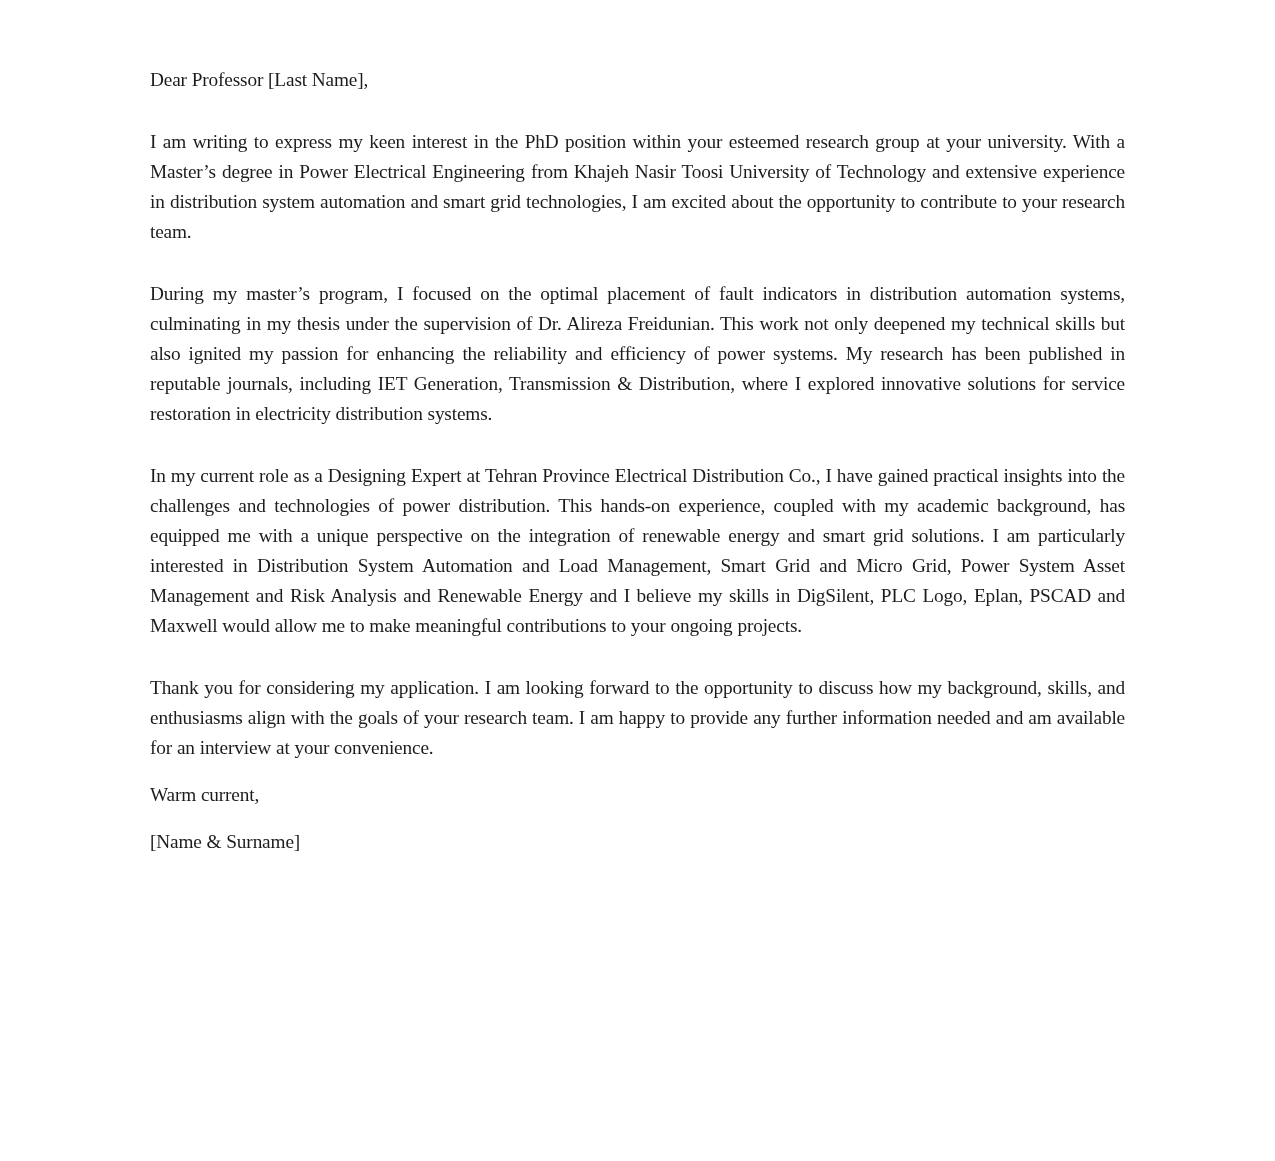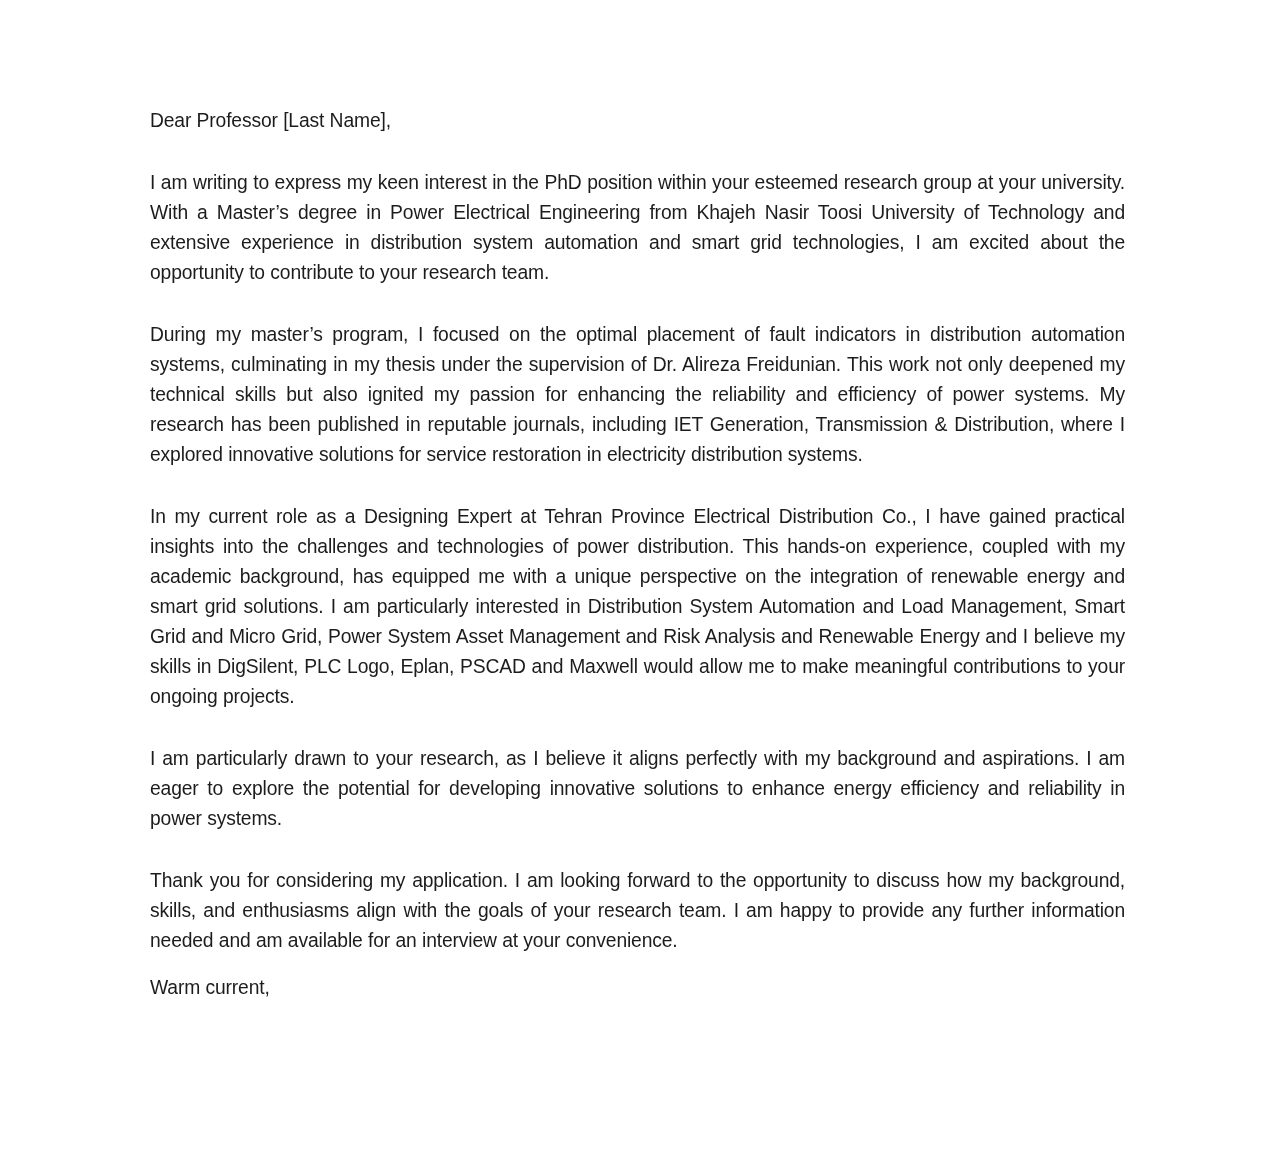--- a/index.html
+++ b/index.html
@@ -12,21 +12,22 @@
     height: 1161px;
     font-family: "Liberation Sans", sans-serif;
     color: #1c1c1c;
     overflow: hidden;
   }
   .page {
     box-sizing: border-box;
     width: 1275px;
     height: 1161px;
     background: #ffffff;
-    padding: 106px 150px 0 150px;
+    padding: 65px 150px 0 150px;
+    font-family: Liberation Serif, serif;
   }
   .letter p {
     margin: 0 0 17px 0;
     font-size: 19.3px;
     line-height: 30px;
     letter-spacing: -0.15px;
     word-spacing: 0.2px;
   }
   .letter .para {
     text-align: justify;
@@ -39,17 +40,17 @@
 </style>
 </head>
 <body>
 
 <div class="page">
   <div class="letter">
     <p class="line">Dear Professor [Last Name],</p>
     <p class="para">I am writing to express my keen interest in the PhD position within your esteemed research group at your university. With a Master’s degree in Power Electrical Engineering from Khajeh Nasir Toosi University of Technology and extensive experience in distribution system automation and smart grid technologies, I am excited about the opportunity to contribute to your research team.</p>
     <p class="para">During my master’s program, I focused on the optimal placement of fault indicators in distribution automation systems, culminating in my thesis under the supervision of Dr. Alireza Freidunian. This work not only deepened my technical skills but also ignited my passion for enhancing the reliability and efficiency of power systems. My research has been published in reputable journals, including IET Generation, Transmission &amp; Distribution, where I explored innovative solutions for service restoration in electricity distribution systems.</p>
     <p class="para">In my current role as a Designing Expert at Tehran Province Electrical Distribution Co., I have gained practical insights into the challenges and technologies of power distribution. This hands-on experience, coupled with my academic background, has equipped me with a unique perspective on the integration of renewable energy and smart grid solutions. I am particularly interested in Distribution System Automation and Load Management, Smart Grid and Micro Grid, Power System Asset Management and Risk Analysis and Renewable Energy and I believe my skills in DigSilent, PLC Logo, Eplan, PSCAD and Maxwell would allow me to make meaningful contributions to your ongoing projects.</p>
-    <p class="para">I am particularly drawn to your research, as I believe it aligns perfectly with my background and aspirations. I am eager to explore the potential for developing innovative solutions to enhance energy efficiency and reliability in power systems.</p>
     <p class="para">Thank you for considering my application. I am looking forward to the opportunity to discuss how my background, skills, and enthusiasms align with the goals of your research team. I am happy to provide any further information needed and am available for an interview at your convenience.</p>
     <p class="line">Warm current,</p>
+    <p class="line">[Name &amp; Surname]</p>
   </div>
 </div>
 
 </body></html>

